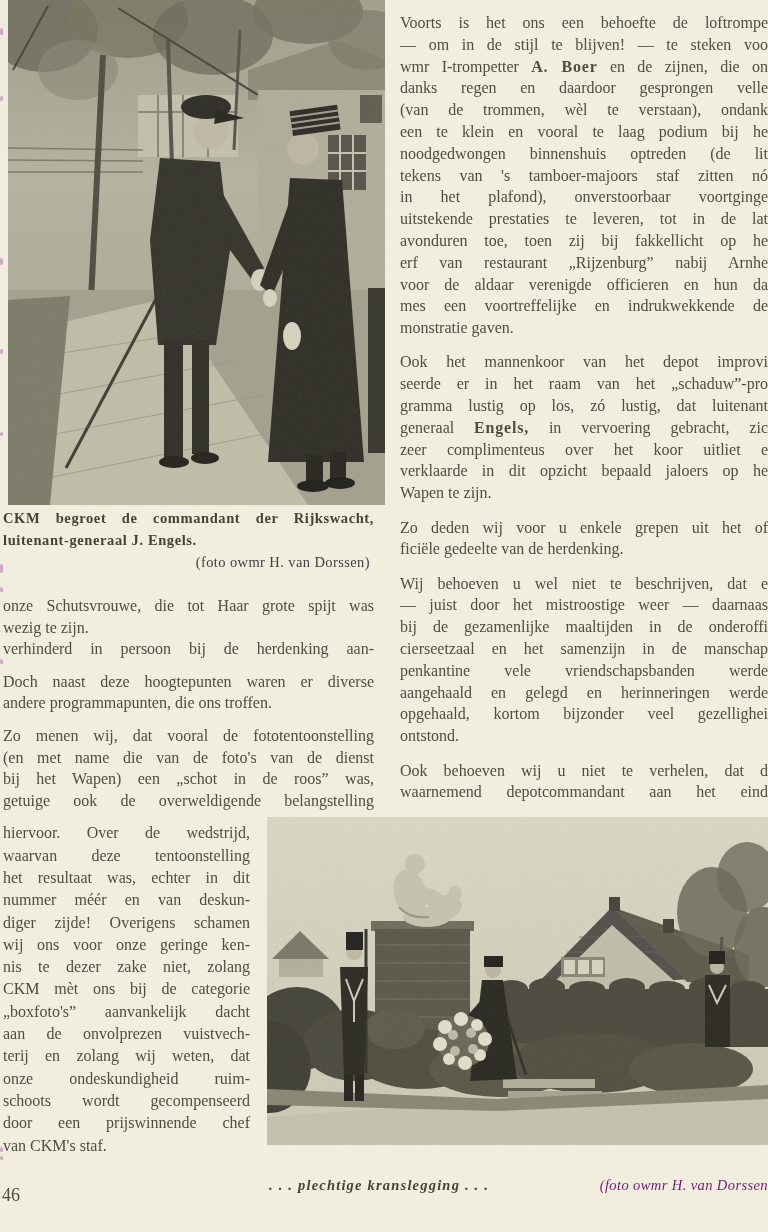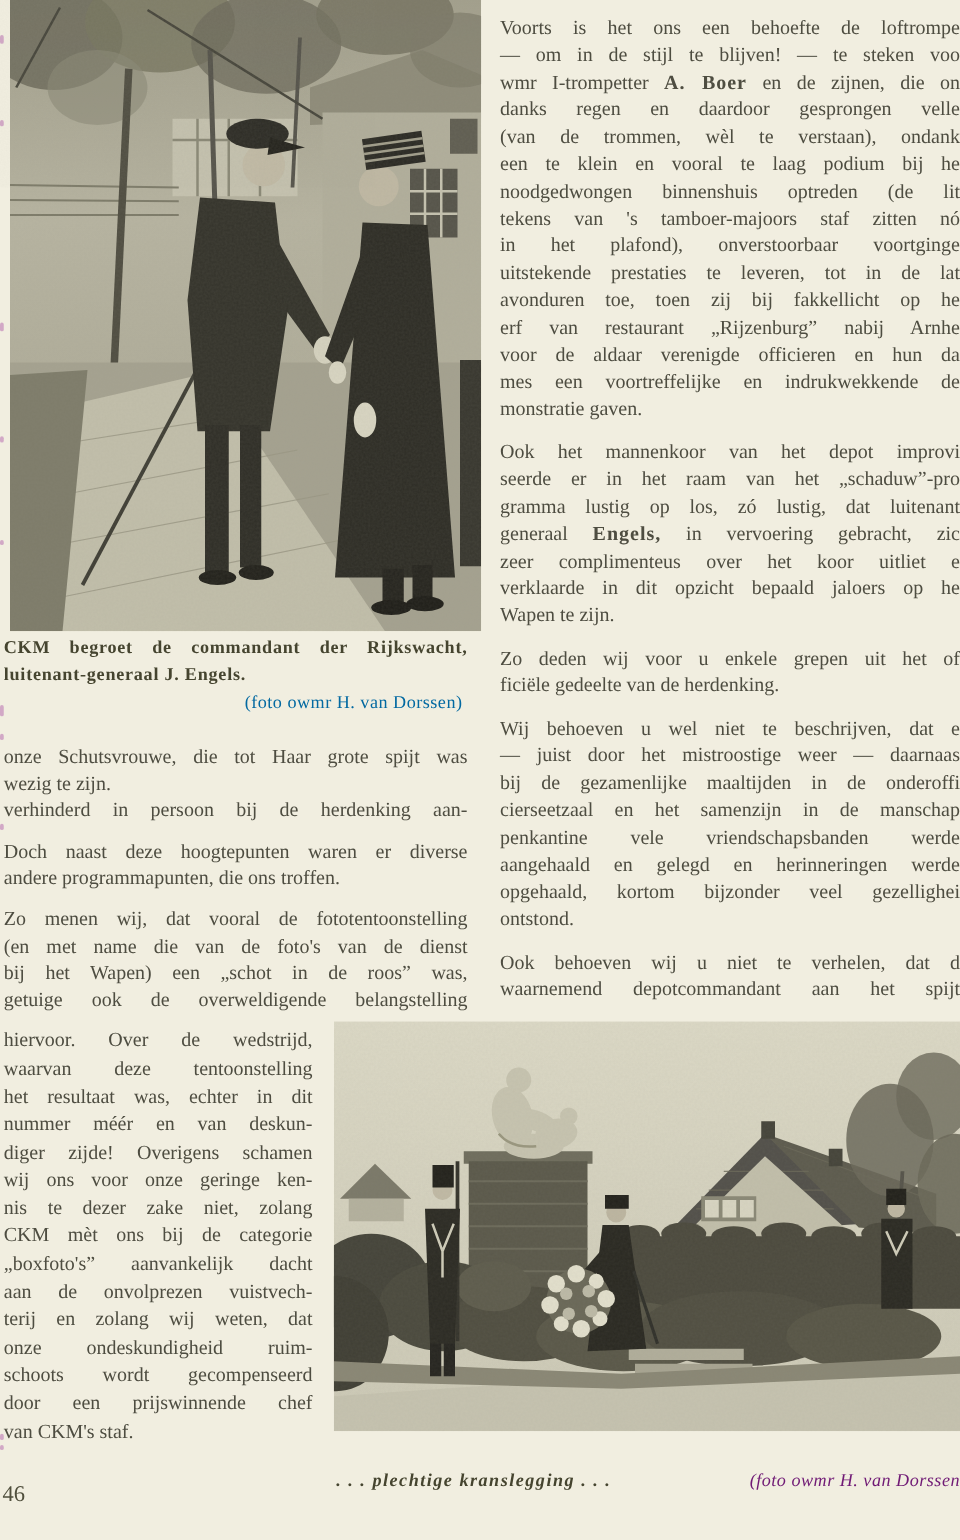--- a/index.html
+++ b/index.html
@@ -12,21 +12,21 @@
   .page{position:absolute;inset:0;}
   .photo{position:absolute;overflow:hidden;}
   .photo svg{display:block;width:100%;height:100%;}
   .photo1{left:8px;top:0;width:377px;height:505px;}
   .photo2{left:267px;top:817px;width:501px;height:328px;}
 
   .caption1{position:absolute;left:3px;top:507px;width:371px;
     font-size:14.5px;line-height:22px;color:#45442f;}
   .cap-line{font-weight:bold;letter-spacing:.6px;}
   .cap-line.j{text-align:justify;text-align-last:justify;}
-  .cap-credit{font-weight:normal;letter-spacing:.4px;text-align:right;padding-right:4px;color:#0369a1;}
+  .cap-credit{font-weight:normal;letter-spacing:.4px;text-align:right;padding-right:4px;color:#404040;}
 
   .leftcol{position:absolute;left:3px;top:585px;width:371px;
     font-size:16px;line-height:21.6px;}
   .rightcol{position:absolute;left:400px;top:2px;width:368px;
     font-size:16px;line-height:21.8px;}
   .para{margin:10px 0 11px 0;}
   .rightcol .para{margin-bottom:12.5px;}
   .para.narrow{width:247px;line-height:22.3px;}
   .tline{text-align:justify;}
   .tline.just{text-align-last:justify;}
@@ -233,21 +233,21 @@
         <div class="tline just">— juist door het mistroostige weer — daarnaas</div>
         <div class="tline just">bij de gezamenlijke maaltijden in de onderoffi</div>
         <div class="tline just">cierseetzaal en het samenzijn in de manschap</div>
         <div class="tline just">penkantine vele vriendschapsbanden werde</div>
         <div class="tline just">aangehaald en gelegd en herinneringen werde</div>
         <div class="tline just">opgehaald, kortom bijzonder veel gezellighei</div>
         <div class="tline">ontstond.</div>
       </div>
       <div class="para">
         <div class="tline just">Ook behoeven wij u niet te verhelen, dat d</div>
-        <div class="tline just">waarnemend depotcommandant aan het spijt</div>
+        <div class="tline just">waarnemend depotcommandant aan het eind</div>
       </div>
     </div>
 
   <div class="photo photo2">
     <svg viewBox="0 0 501 328" preserveAspectRatio="none">
       <defs>
         <linearGradient id="p2sky" x1="0" y1="0" x2="0" y2="1">
           <stop offset="0" stop-color="#dcd9c6"></stop>
             <stop offset="1" stop-color="#ccc9b6"></stop>
         </linearGradient>

